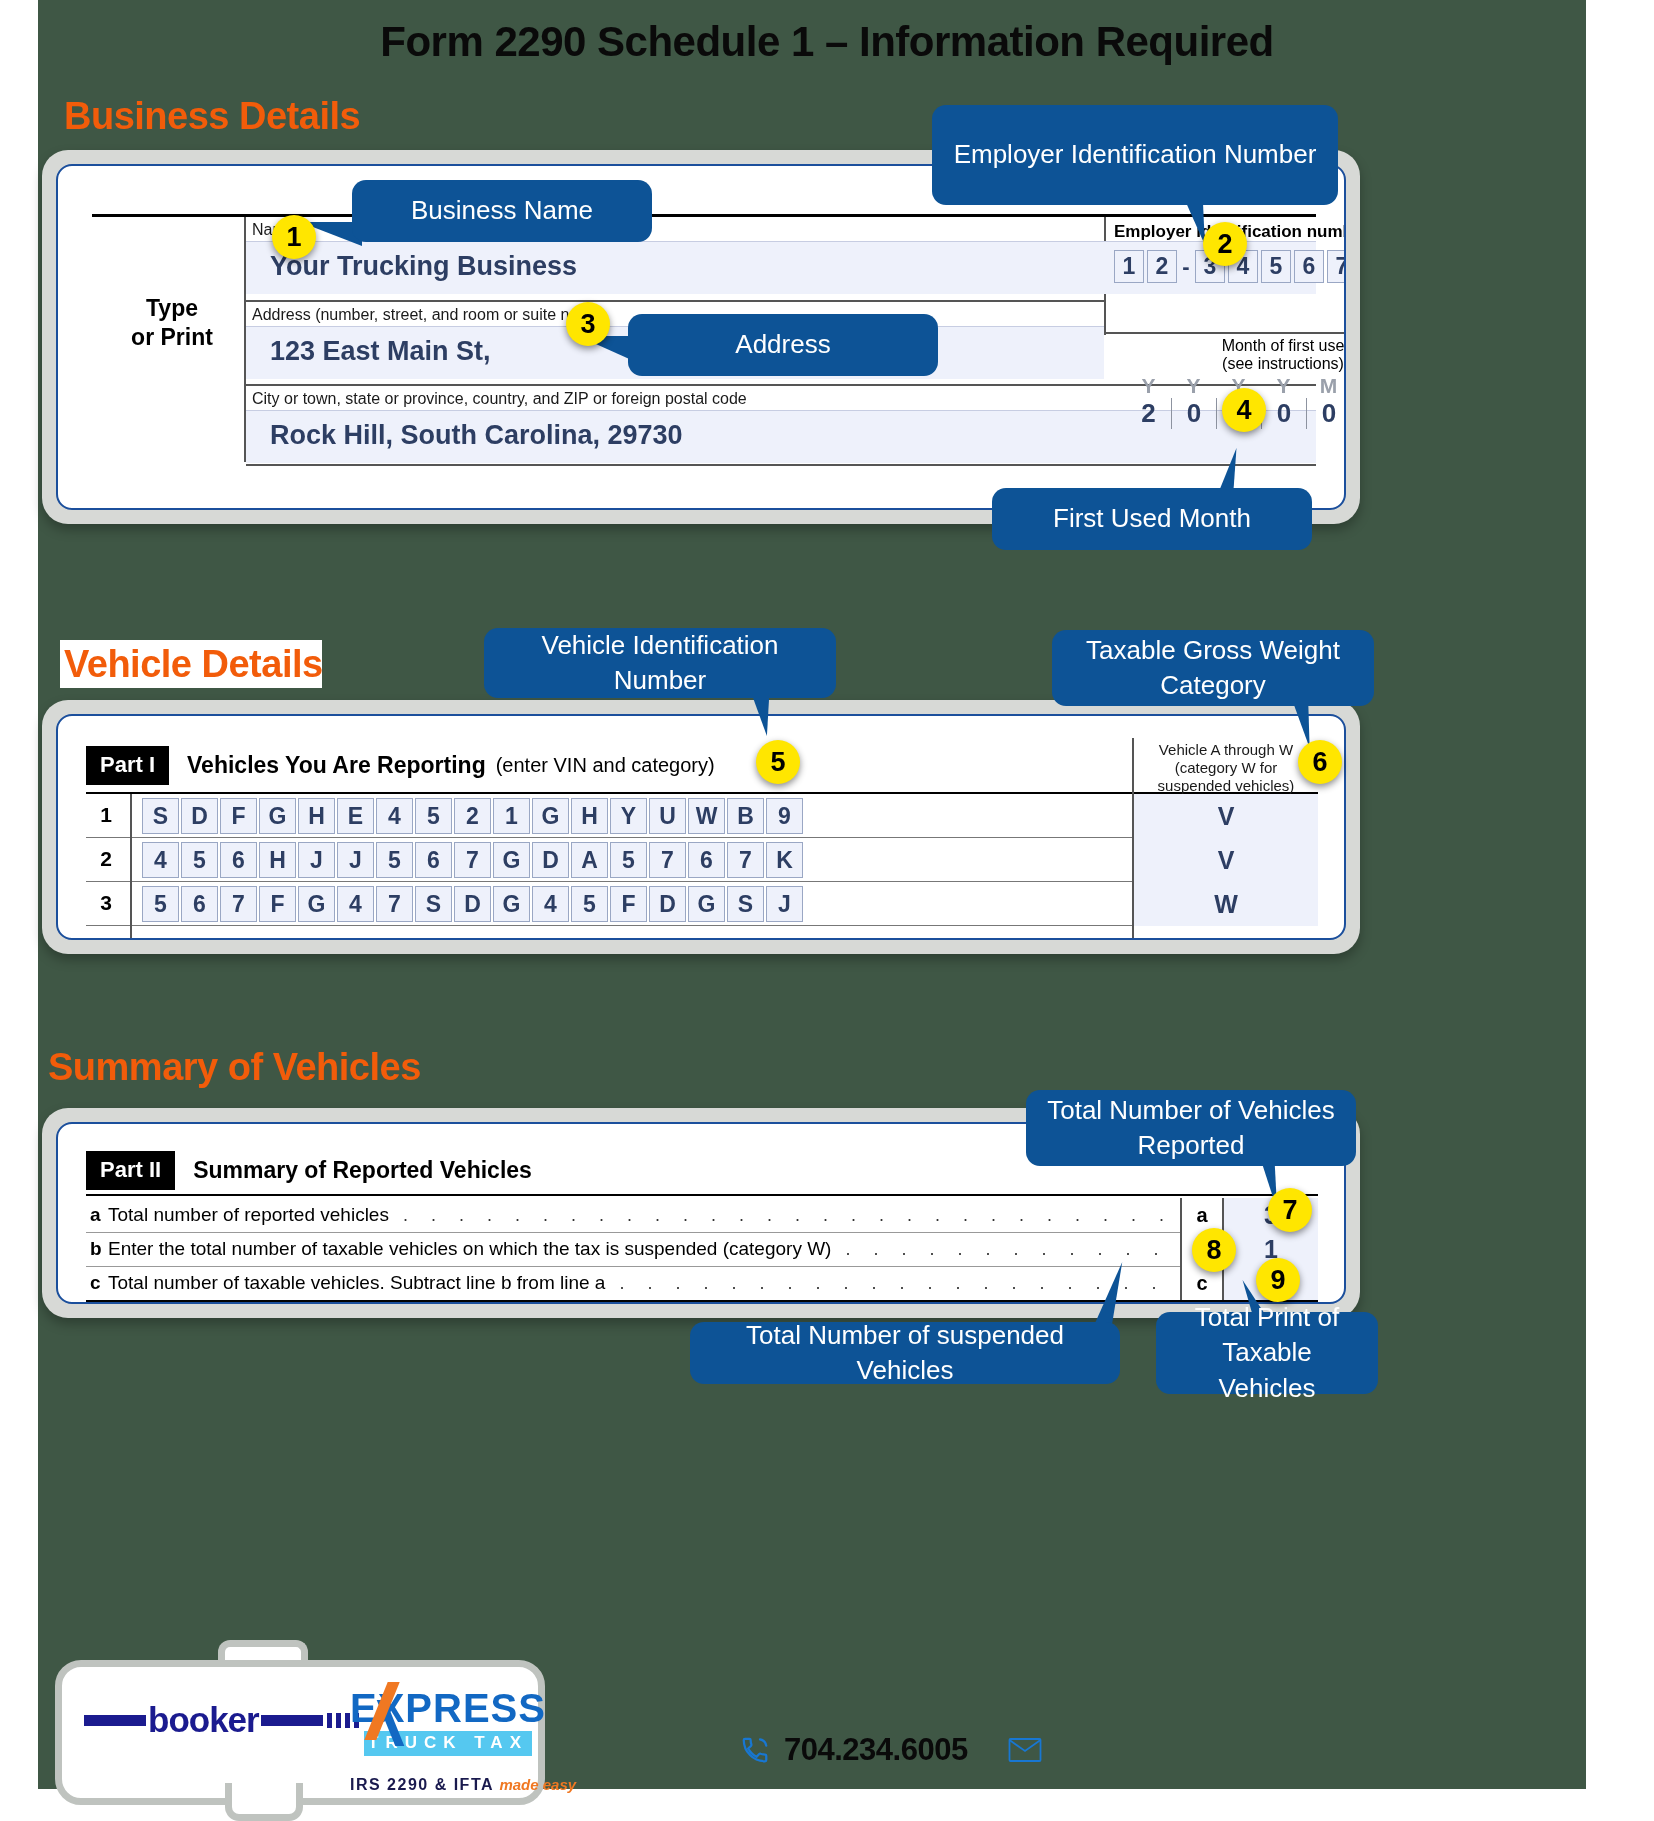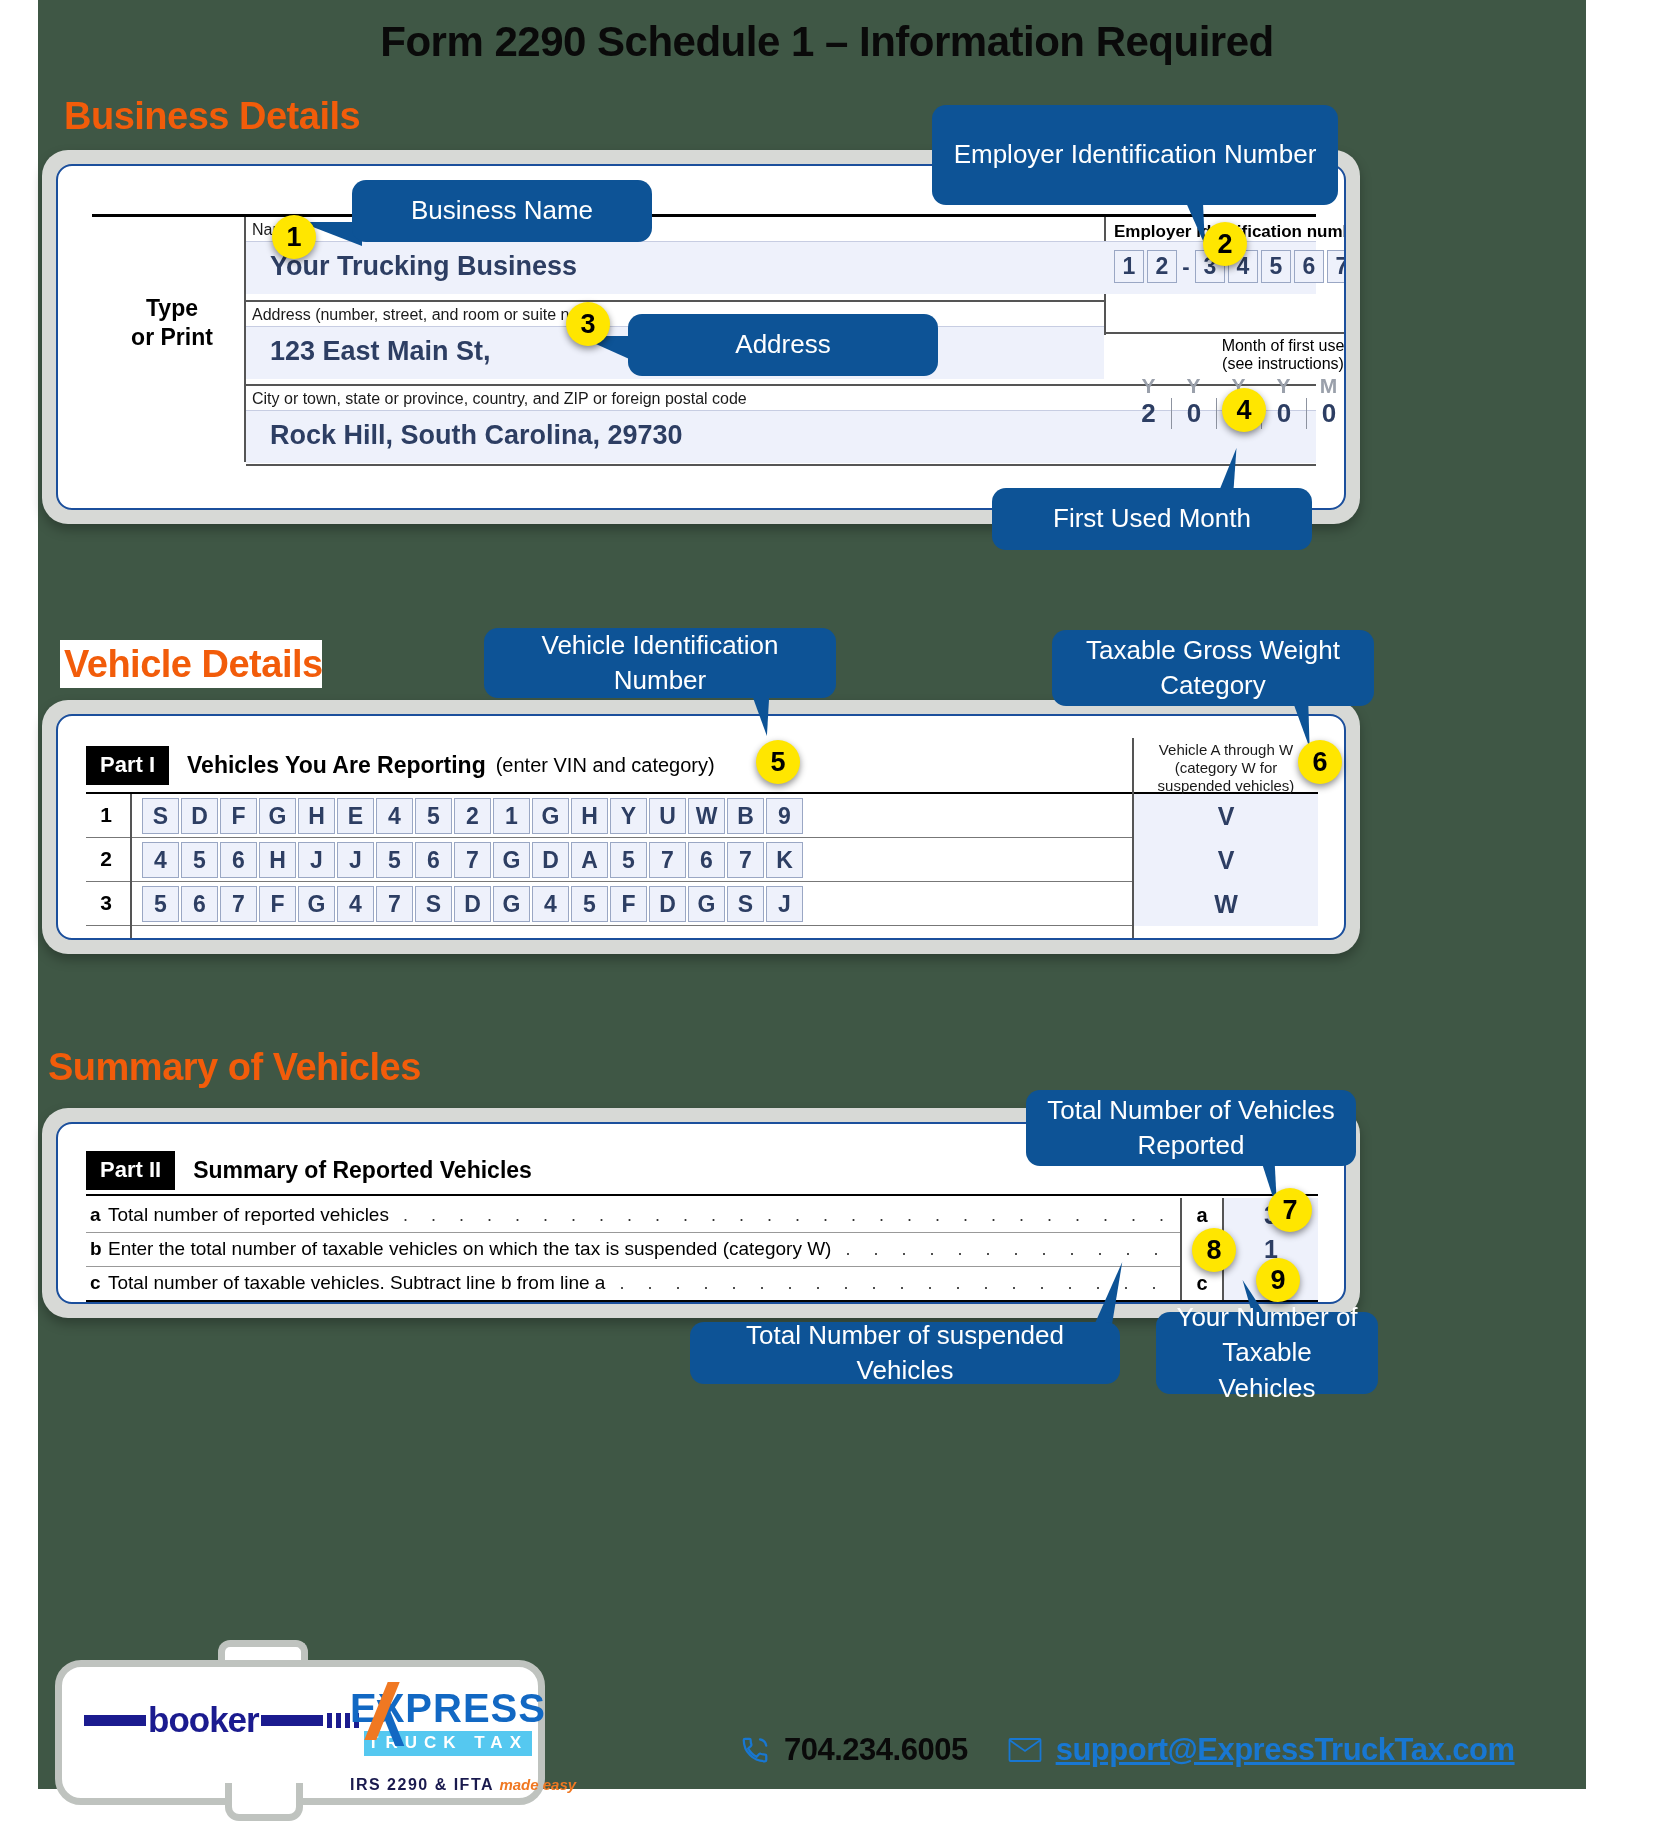--- a/index.html
+++ b/index.html
@@ -671,21 +671,21 @@
 
 <div class="callout" id="co-weight" style="left:1052px; top:630px; width:322px; height:76px;">Taxable Gross Weight Category</div>
 <div class="tail" style="left:1302px; top:706px; border-left:0 solid transparent; border-right:14px solid transparent; border-top:42px solid #0d5396; transform:skewX(20deg);"></div>
 
 <div class="callout" id="co-reported" style="left:1026px; top:1090px; width:330px; height:76px;">Total Number of Vehicles Reported</div>
 <div class="tail" style="left:1270px; top:1166px; border-left:0 solid transparent; border-right:12px solid transparent; border-top:44px solid #0d5396; transform:skewX(18deg);"></div>
 
 <div class="callout" id="co-susp" style="left:690px; top:1322px; width:430px; height:62px;">Total Number of suspended Vehicles</div>
 <div class="tail" style="left:1108px; top:1262px; border-left:0 solid transparent; border-right:18px solid transparent; border-bottom:64px solid #0d5396; transform:skewX(-24deg);"></div>
 
-<div class="callout" id="co-tax" style="left:1156px; top:1312px; width:222px; height:82px;">Your Number of Taxable Vehicles</div>
+<div class="callout" id="co-tax" style="left:1156px; top:1312px; width:222px; height:82px;">Total Print of Taxable Vehicles</div>
 <div class="tail" style="left:1248px; top:1280px; border-left:0 solid transparent; border-right:14px solid transparent; border-bottom:38px solid #0d5396; transform:skewX(16deg);"></div>
 
 <div class="badge" style="left:272px; top:215px">1</div>
 <div class="badge" style="left:1203px; top:222px">2</div>
 <div class="badge" style="left:566px; top:302px">3</div>
 <div class="badge" style="left:1222px; top:388px">4</div>
 <div class="badge" style="left:756px; top:740px">5</div>
 <div class="badge" style="left:1298px; top:740px">6</div>
 <div class="badge" style="left:1268px; top:1188px">7</div>
 <div class="badge" style="left:1192px; top:1228px">8</div>
@@ -725,14 +725,13 @@
       <path d="M16 3.5c2.6.5 4.6 2.5 5 5" stroke-linecap="round"></path>
     </svg>
   </span>
   <span id="phone-text">704.234.6005</span>
   <span class="contact-icon" style="margin-left:26px">
     <svg width="34" height="26" viewBox="0 0 34 26" fill="none" stroke="#1877d2" stroke-width="1.8">
       <rect x="1.5" y="2" width="31" height="22" rx="1"></rect>
       <path d="M1.5 3l15.5 11L32.5 3"></path>
     </svg>
   </span>
-  <span id="email-text">support@ExpressTruckTax.com</span>
 </div>
 
 </body></html>

